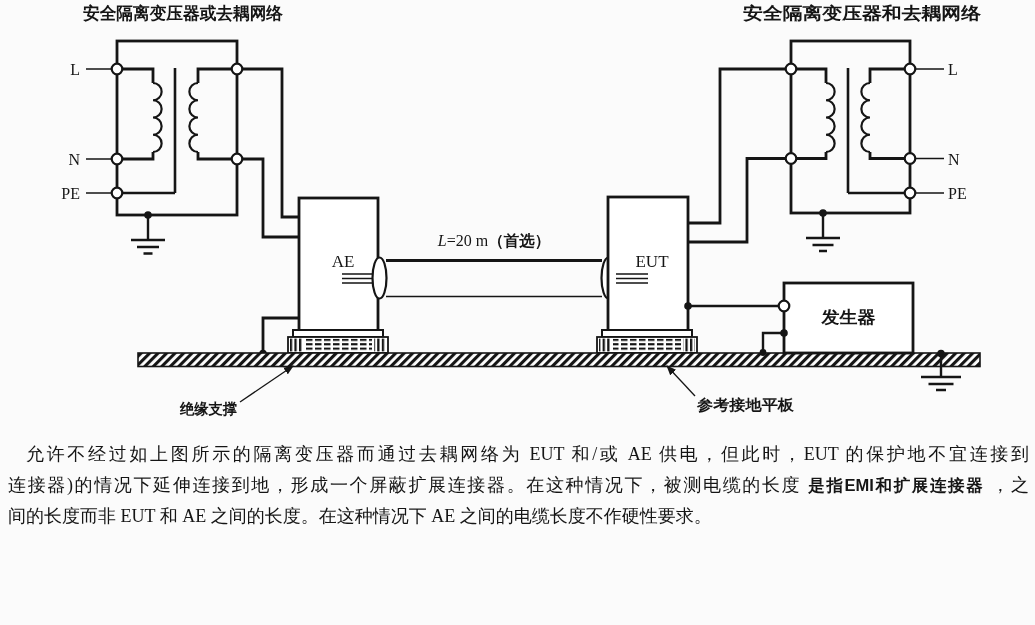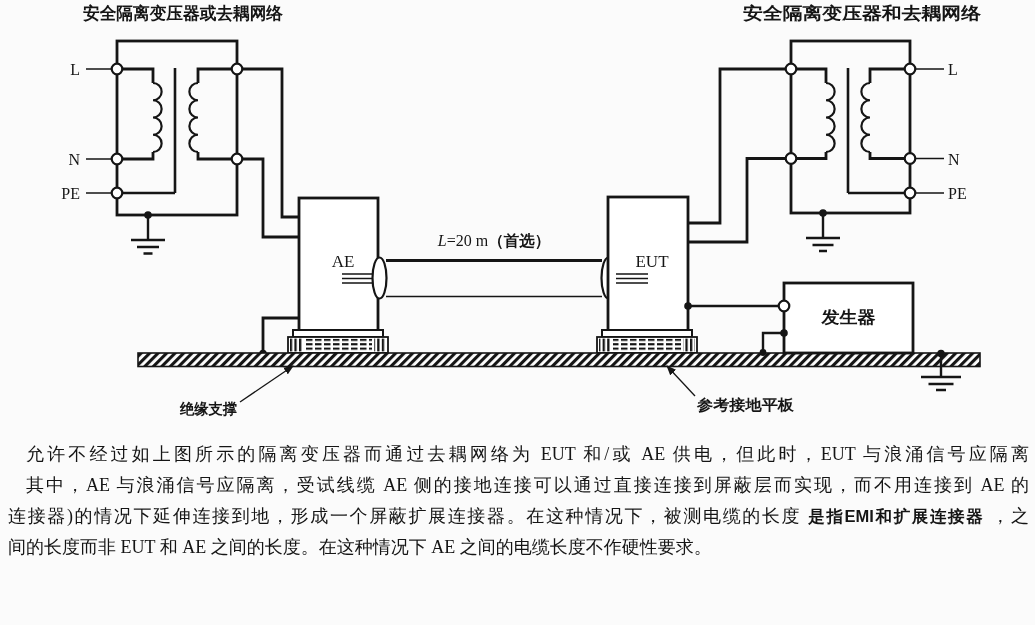--- a/index.html
+++ b/index.html
@@ -169,17 +169,16 @@
 
   <g>
     <line class="ln w13" x1="240" y1="402" x2="293" y2="366" marker-end="url(#arrow)"></line>
     <text class="stb lab15" x="180" y="414" text-anchor="start" textLength="57" lengthAdjust="spacingAndGlyphs">绝缘支撑</text>
     <line class="ln w13" x1="695" y1="396" x2="667" y2="366" marker-end="url(#arrow)"></line>
     <text class="stb lab15" x="697" y="410" text-anchor="start" textLength="97" lengthAdjust="spacingAndGlyphs">参考接地平板</text>
   </g>
 </svg>
 
 <div class="body-text">
-  <div class="tl ind">允许不经过如上图所示的隔离变压器而通过去耦网络为 EUT 和/或 AE 供电，但此时，EUT 与浪涌信号应隔离</div>
-  <div class="tl ind">其中，AE 与浪涌信号应隔离，受试线缆 AE 侧的接地连接可以通过直接连接到屏蔽层而实现，而不用连接到 AE 的</div>
+  <div class="tl ind">允许不经过如上图所示的隔离变压器而通过去耦网络为 EUT 和/或 AE 供电，但此时，EUT 的保护地不宜连接到</div>
   <div class="tl"><span>连接器)的情况下延伸连接到地，形成一个屏蔽扩展连接器。在这种情况下，被测电缆的长度</span><span class="ins">是指EMI和扩展连接器</span><span>，之</span></div>
   <div class="tl end">间的长度而非 EUT 和 AE 之间的长度。在这种情况下 AE 之间的电缆长度不作硬性要求。</div>
 </div>
 
 </body></html>

